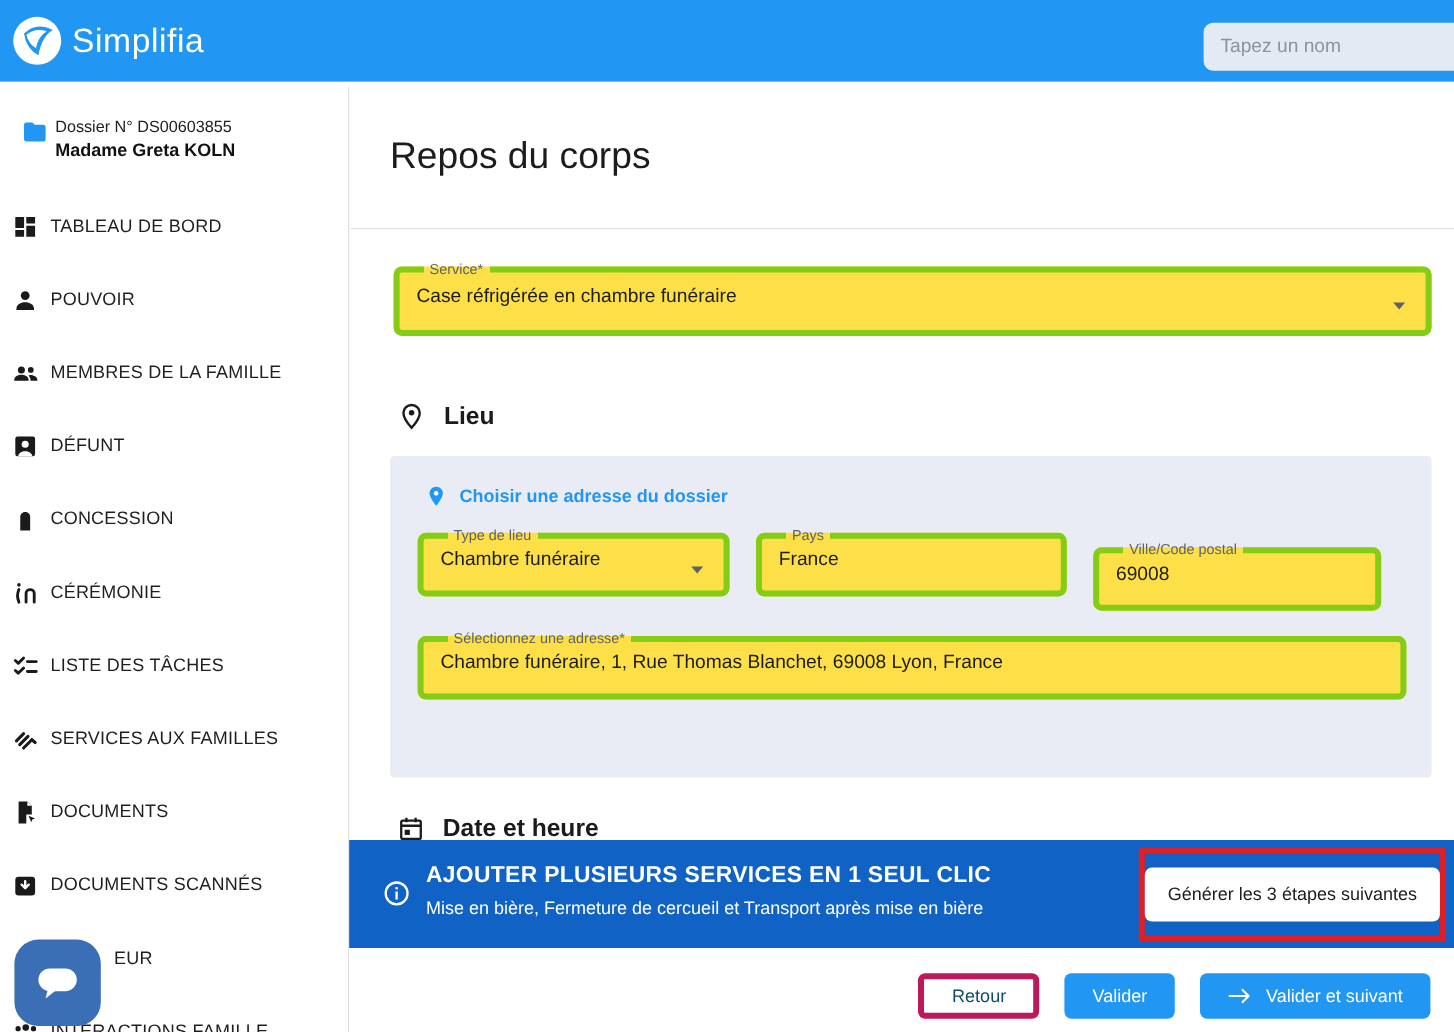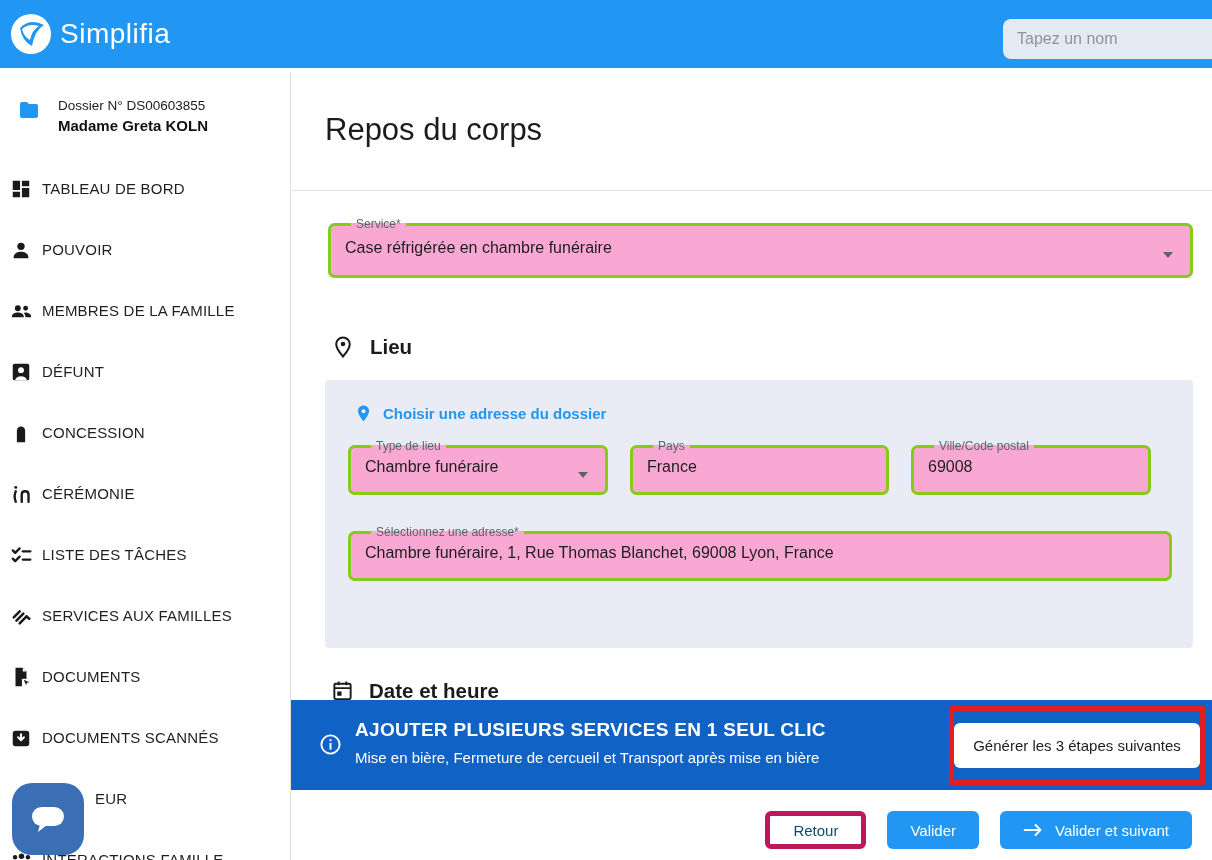--- a/index.html
+++ b/index.html
@@ -11,51 +11,51 @@
   .header { position:absolute; top:0; left:0; width:1212px; height:68px; background:#2196f3; z-index:40; display:flex; align-items:center; }
   .logo-wrap { display:flex; align-items:center; margin-left:10px; }
   .logo-circle { width:42px; height:42px; }
   .brand { color:#fff; font-size:28px; font-weight:300; letter-spacing:0.5px; margin-left:8px; }
   .search-box { position:absolute; left:1003px; top:19px; width:230px; height:40px; background:#e4eaf3; border:none; border-radius:8px; padding:0 14px; font-size:16px; color:#333; font-family:"Liberation Sans",sans-serif; }
   .search-box::placeholder { color:#8e939c; }
 
   
   .sidebar { position:absolute; top:72px; left:0; width:291px; height:788px; background:#fff; border-right:1px solid #e0e0e0; z-index:10; overflow:hidden; }
   .dossier { display:flex; align-items:flex-start; padding:26px 0 0 16px; height:86px; cursor:pointer; }
-  .dossier-texts { margin-left:16px; }
+  .dossier-texts { margin-left:4px; }
   .dossier-number { font-size:13.5px; color:#212121; margin-bottom:4px; }
   .dossier-name { font-size:15px; font-weight:700; color:#111; }
   .nav-item { display:flex; align-items:center; height:61px; padding-left:9px; cursor:pointer; }
   .nav-item .nav-icon { width:24px; height:24px; flex:0 0 24px; display:flex; align-items:center; justify-content:center; }
   .nav-item .nav-label { margin-left:9px; font-size:15px; color:#1f1f1f; letter-spacing:0.2px; }
   .nav-item.partial { padding-left:86px; }
 
   
   .page-title { position:absolute; left:325px; top:112px; font-size:31px; color:#1c1c1c; font-weight:500; z-index:1; }
   .title-divider { position:absolute; left:292px; top:190px; width:920px; border-bottom:1px solid #e0e0e0; }
 
-  fieldset.mfield { position:absolute; border:3px solid #84cc16; border-radius:7px; background:#f9a8d4; padding:0 14px; }
+  fieldset.mfield { position:absolute; border:5px solid #84cc16; border-radius:7px; background:#fde047; padding:0 14px; }
   fieldset.mfield legend { font-size:12px; color:#5f6368; padding:0 5px; margin-left:6px; line-height:1.1; }
   .mvalue { font-size:16px; color:#1d1d1d; padding:5px 0 16px; white-space:nowrap; overflow:hidden; }
   .caret { position:absolute; right:17px; top:50%; margin-top:-1px; width:0; height:0; border-left:5.5px solid transparent; border-right:5.5px solid transparent; border-top:6.5px solid #5f6368; }
 
   #service-field { left:328px; top:218px; width:865px; }
   #service-field .mvalue { padding:8px 0 18px; }
 
   .section-header { position:absolute; display:flex; align-items:center; z-index:1; }
   #lieu-header { left:331px; top:334px; }
   #date-header { left:331px; top:678px; }
   .section-title { font-size:20.5px; font-weight:700; color:#1b1b1b; margin-left:15px; }
 
   #lieu-panel { position:absolute; left:325px; top:380px; width:868px; height:268px; background:#eaecf5; border-radius:4px; }
   .link-row { position:absolute; left:29px; top:22px; display:flex; align-items:center; cursor:pointer; }
   .link-label { margin-left:10px; font-size:15px; font-weight:700; color:#2196f3; }
   #field-type { left:23px; top:60px; width:260px; }
   #field-pays { left:305px; top:60px; width:259px; }
-  #field-ville { left:586px; top:60px; width:240px; }
+  #field-ville { left:586px; top:72px; width:240px; }
   #field-adresse { left:23px; top:146px; width:824px; }
 
   
   .banner { position:absolute; left:291px; top:700px; width:921px; height:90px; background:#1162c5; z-index:20; }
   .banner-info { position:absolute; left:28px; top:33px; }
   .banner-texts { position:absolute; left:64px; top:19px; color:#fff; }
   .banner-title { font-size:19px; font-weight:700; letter-spacing:0.3px; margin-bottom:8px; }
   .banner-subtitle { font-size:15px; }
   .highlight-red { position:absolute; right:7px; top:6px; width:256px; height:79px; border:5px solid #e01e24; border-radius:2px; display:flex; align-items:center; justify-content:center; }
   .banner-button { width:247px; height:45px; background:#fff; border:none; border-radius:6px; font-size:15px; color:#1d1d1d; font-family:"Liberation Sans",sans-serif; cursor:pointer; }

